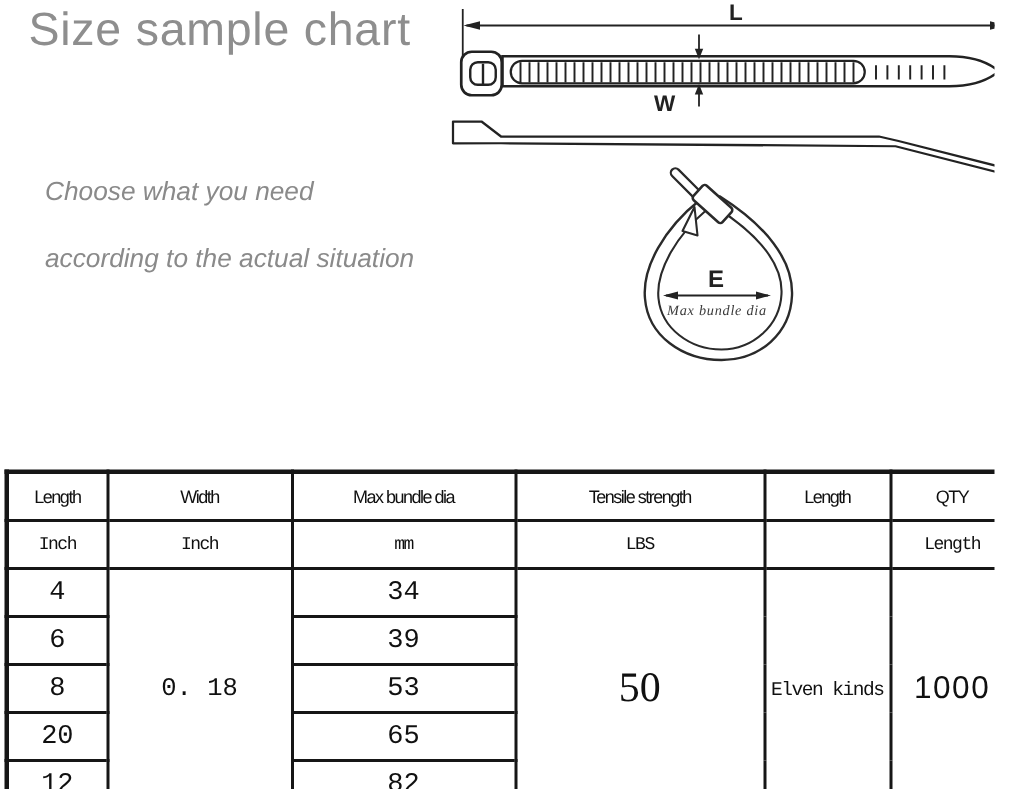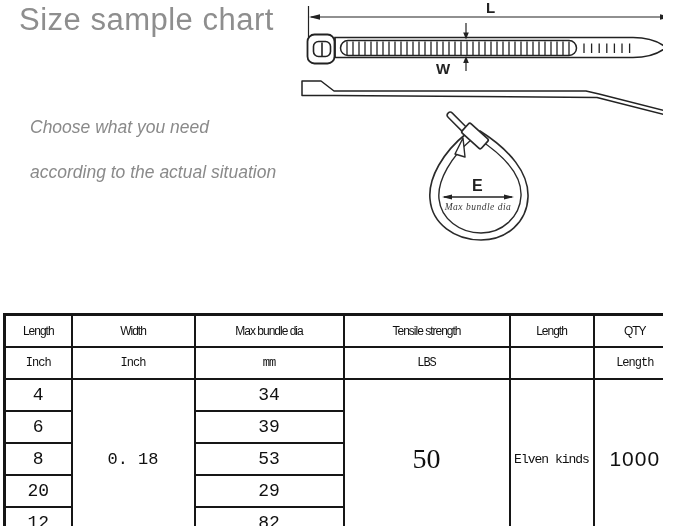--- a/index.html
+++ b/index.html
@@ -172,21 +172,21 @@
       <tr>
         <td class="t-num">6</td>
         <td class="t-num">39</td>
       </tr>
       <tr>
         <td class="t-num">8</td>
         <td class="t-num">53</td>
       </tr>
       <tr>
         <td class="t-num">20</td>
-        <td class="t-num">29</td>
+        <td class="t-num">65</td>
       </tr>
       <tr>
         <td class="t-num">12</td>
         <td class="t-num">82</td>
       </tr>
     </tbody>
       </table>
   </div>
 </div>
 

